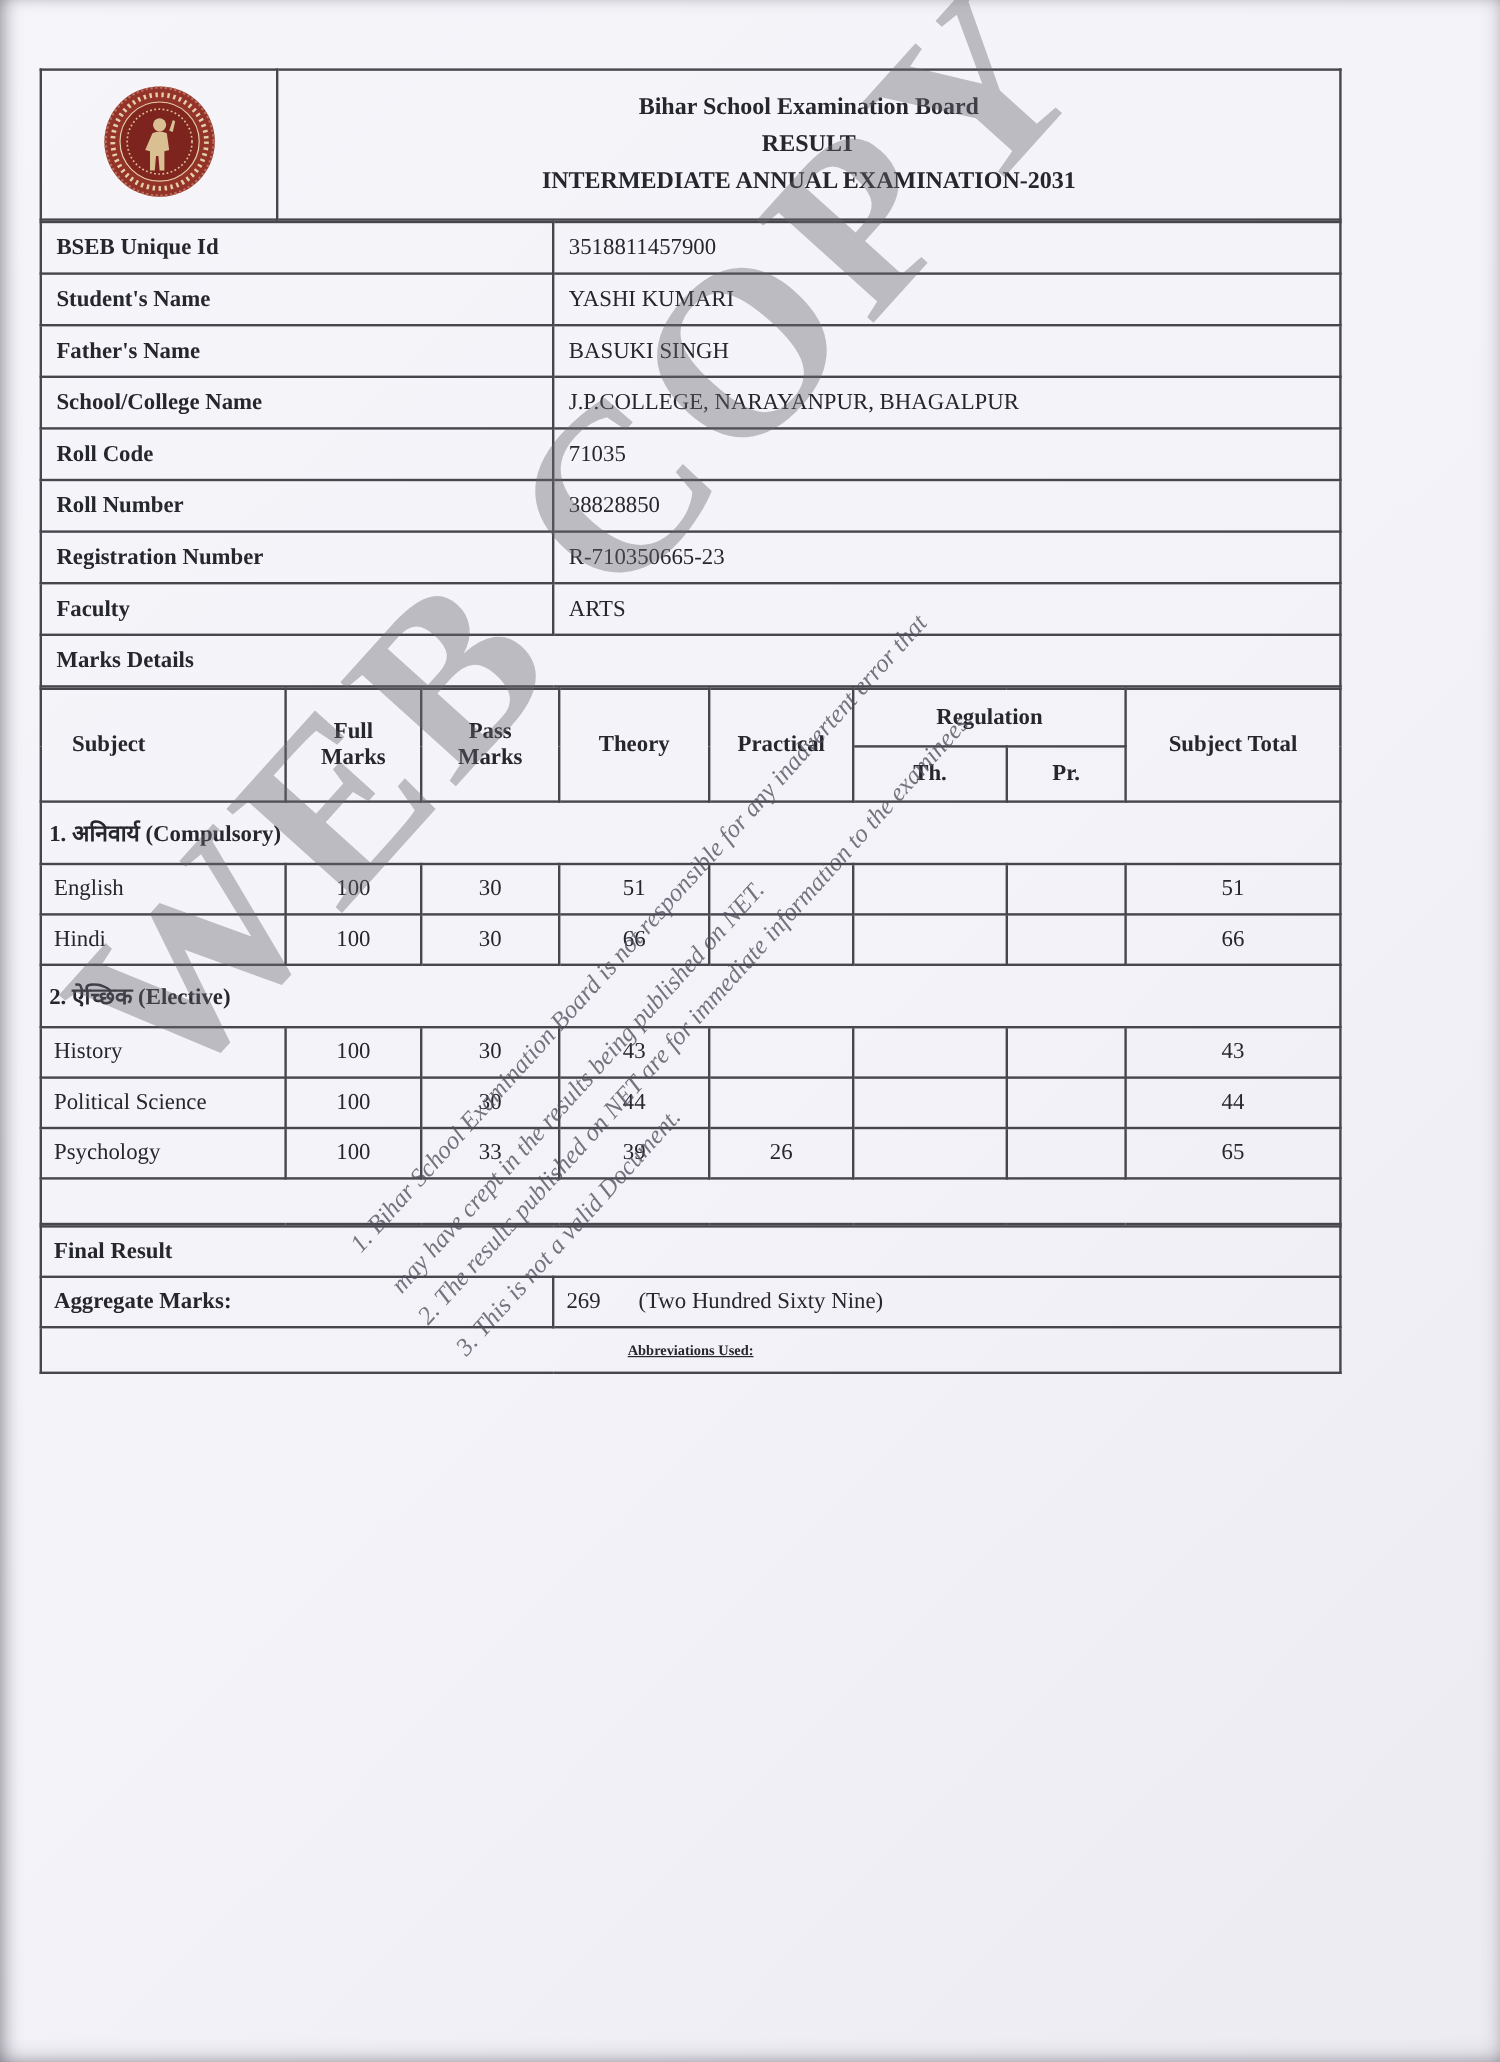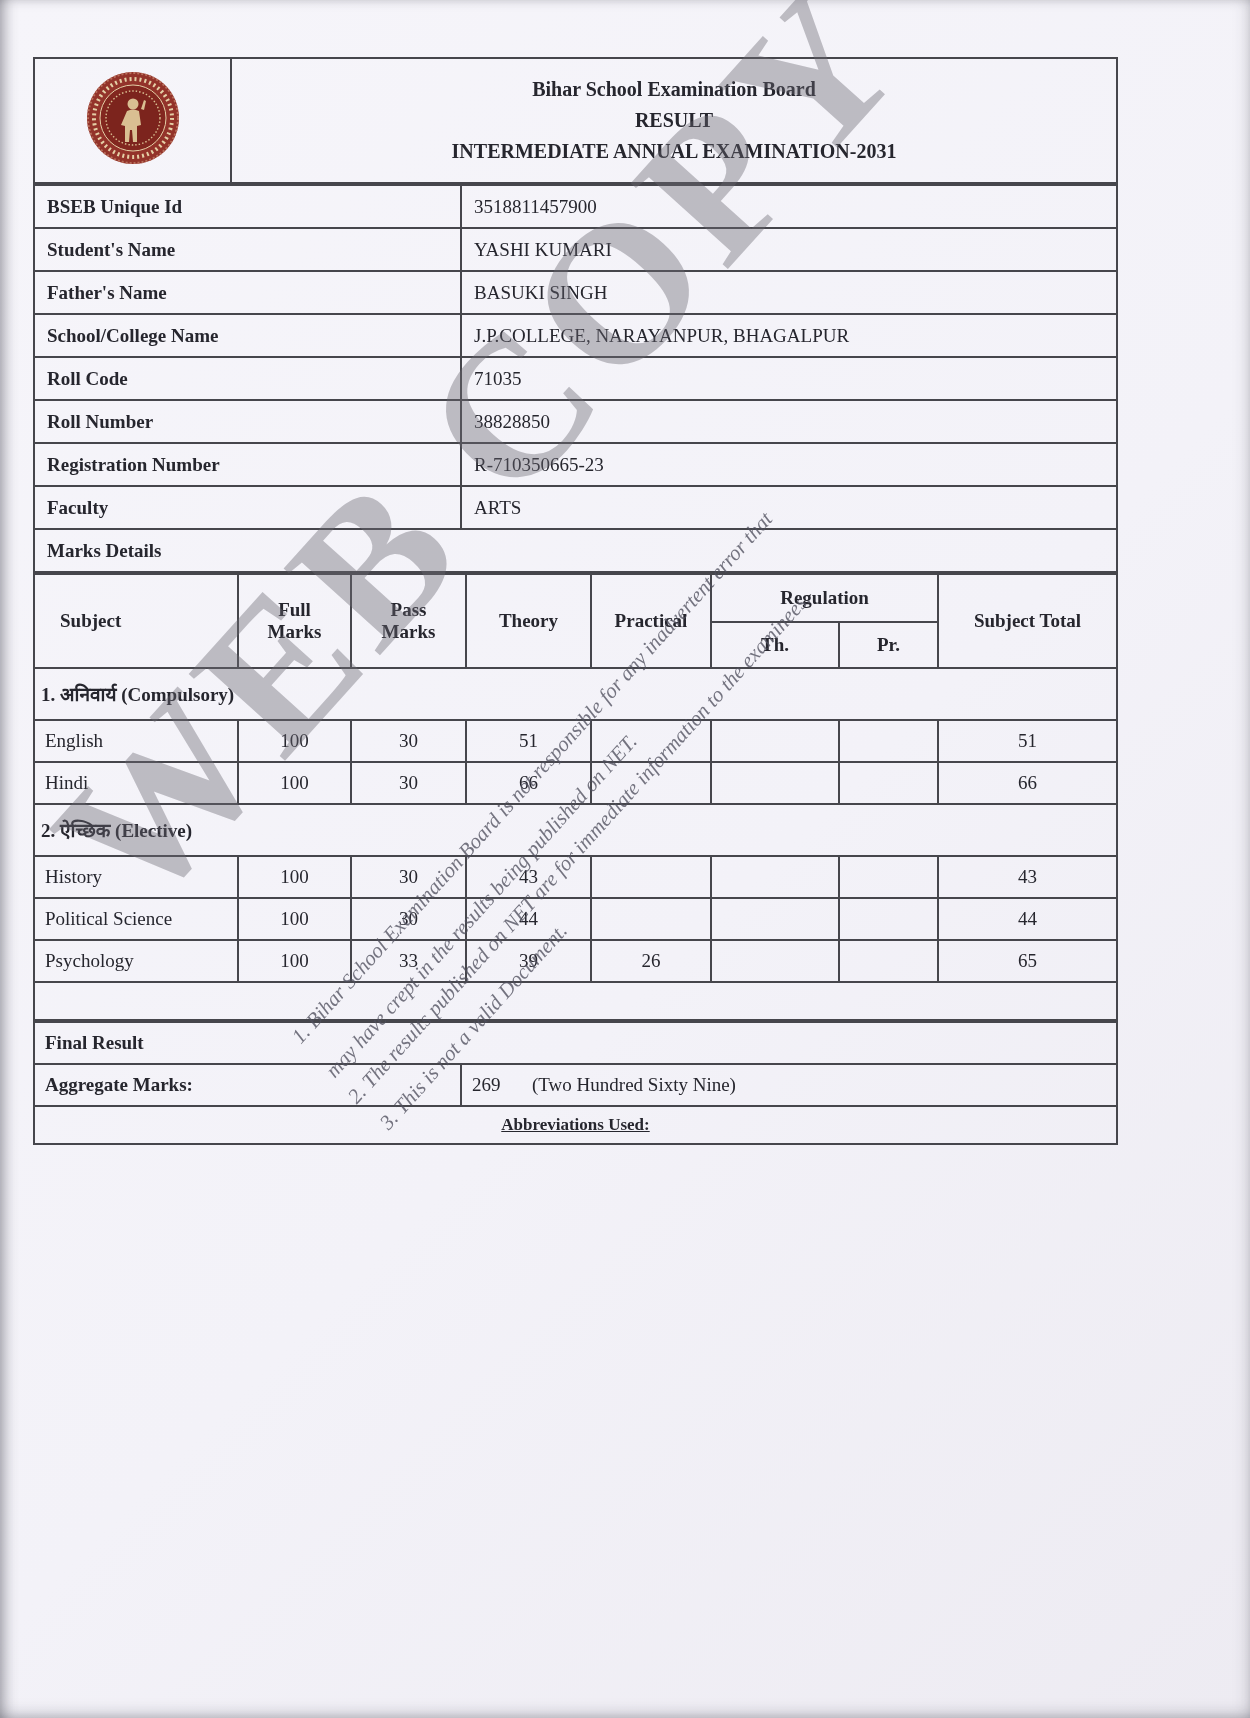--- a/index.html
+++ b/index.html
@@ -35,21 +35,21 @@
   .info-row td{height:33px;padding-left:12px;}
   .val{font-weight:normal;}
   .section-row td{font-weight:bold;height:20px;padding:12px 6px;}
   .num{text-align:center;}
   th{font-weight:bold;text-align:center;}
   .marks-row td{height:32px;}
   .empty-row td{height:28px;}
   .final-row td{height:32px;}
   .abbr-title{
     text-align:center;font-weight:bold;text-decoration:underline;
-    font-size:17px;height:28px;
+    font-size:12px;height:28px;
   }
   .abbr-table td{
     text-align:center;font-weight:bold;height:58px;font-size:19px;padding:4px 6px;
   }
   
   .wm{position:absolute;inset:0;pointer-events:none;z-index:5;}
   .wm-main{
     position:absolute;left:168px;top:742px;
     transform:rotate(-48deg);transform-origin:left bottom;
     font-size:198px;font-weight:bold;line-height:1;

